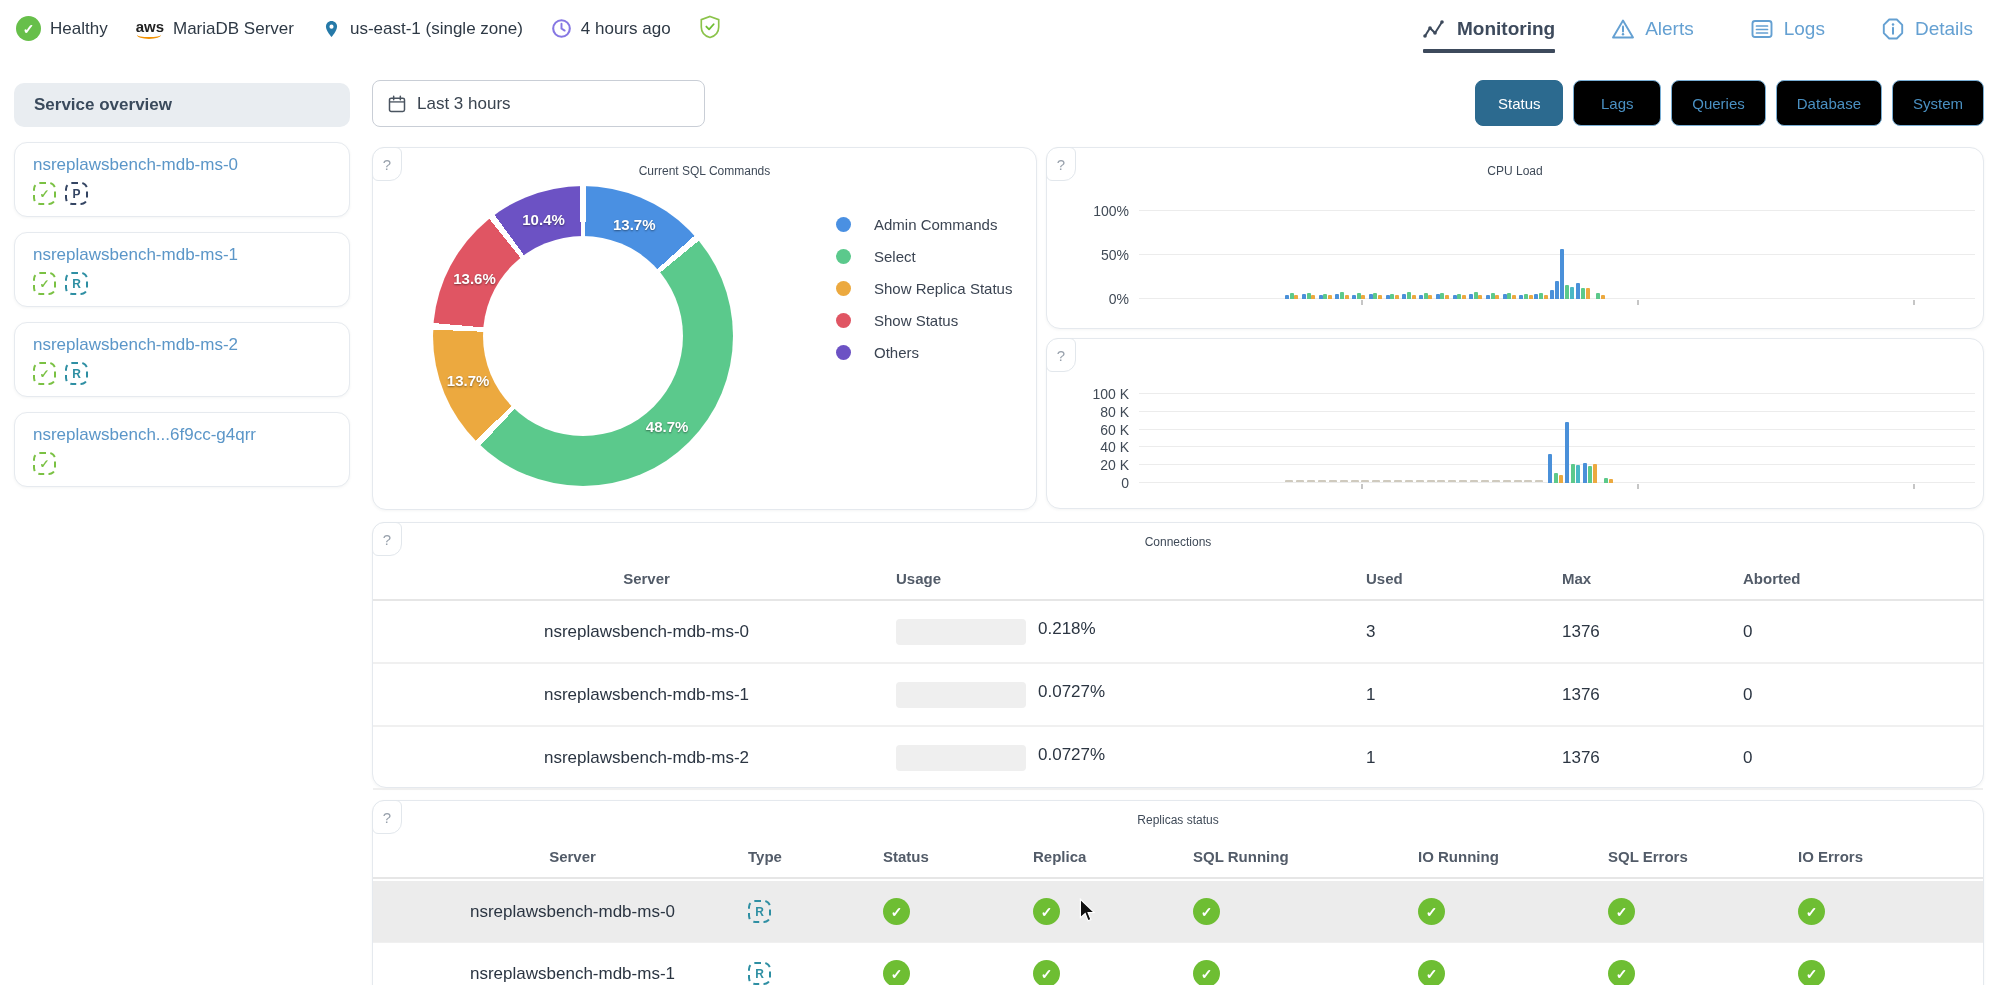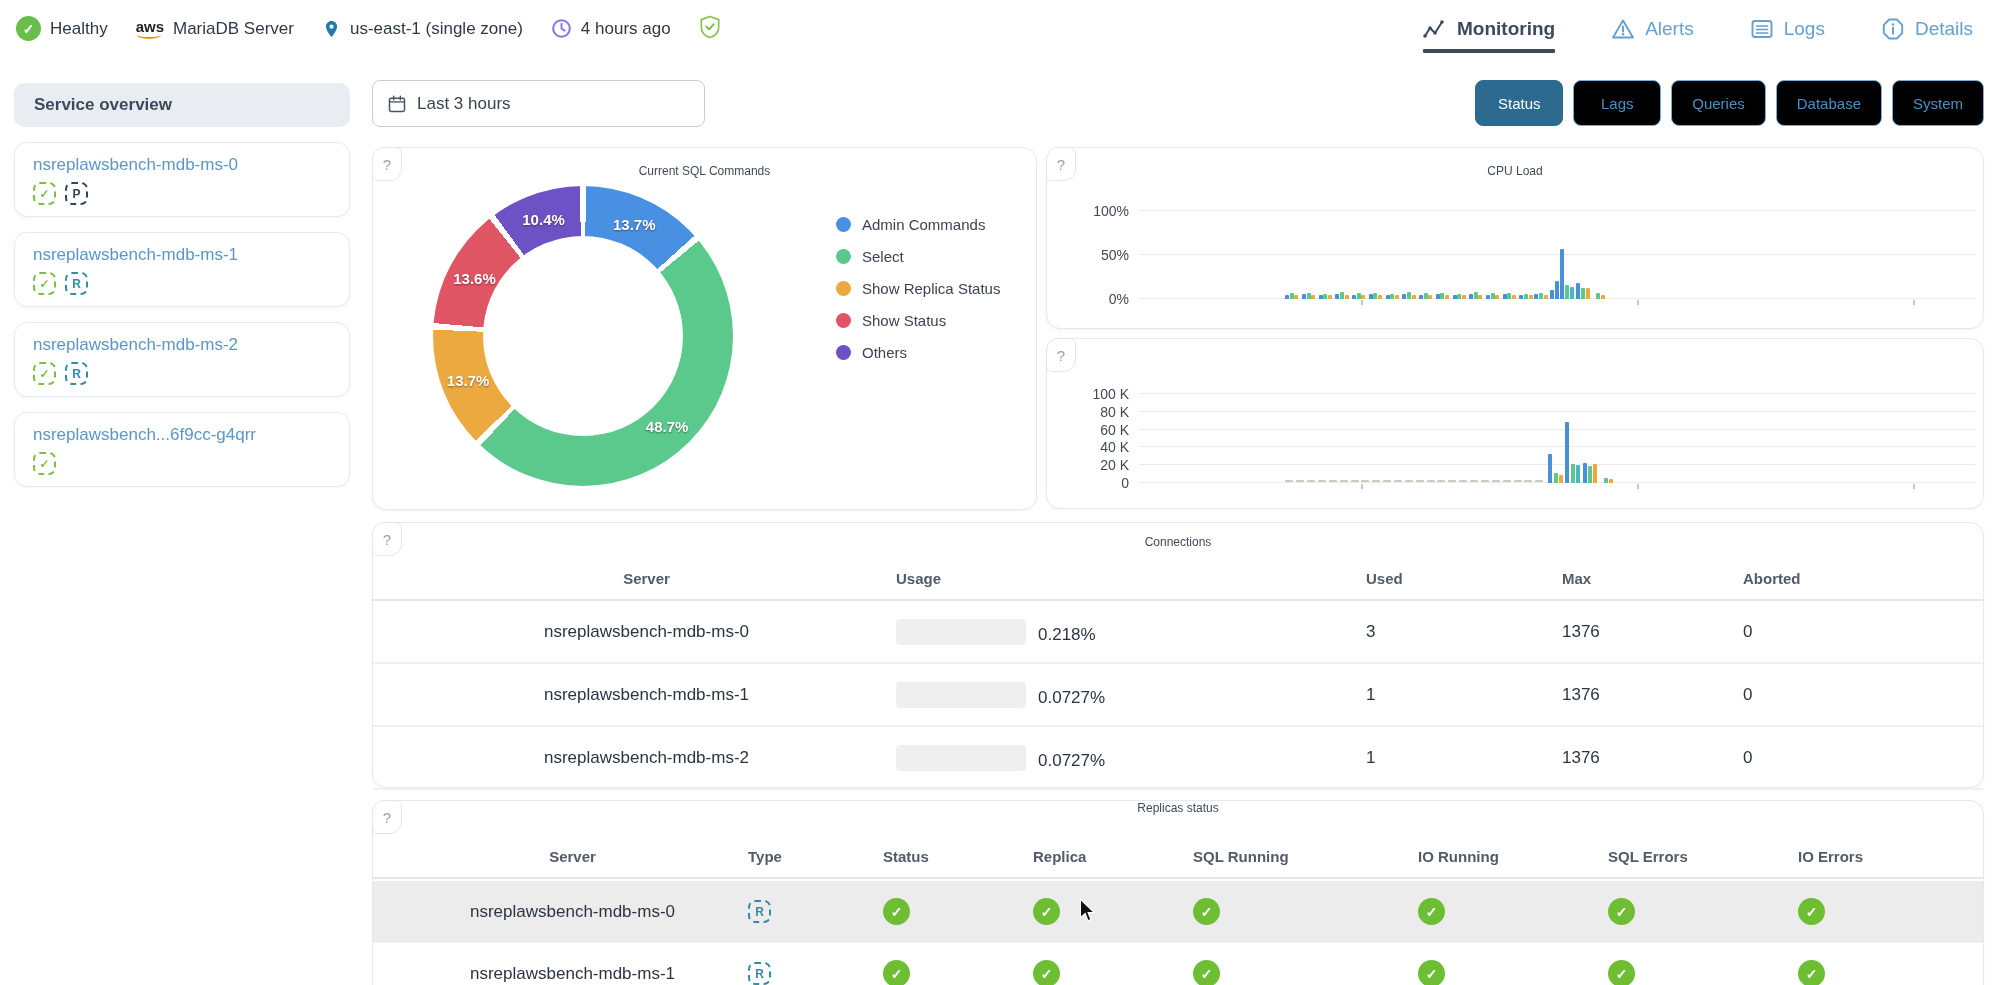--- a/index.html
+++ b/index.html
@@ -61,21 +61,21 @@
   .chart-title{ position:absolute; top:16px; left:0; right:0; text-align:center;
                 font-size:12px; color:#3f4a58; }
 
   
   .donut-box{ position:absolute; left:60px; top:38px; width:300px; height:300px; }
   #donut-ring{ position:absolute; inset:0; border-radius:50%; }
   .donut-hole{ position:absolute; inset:50px; background:#fff; border-radius:50%; }
   .donut-label{ position:absolute; transform:translate(-50%,-50%); color:#fff; font-weight:bold;
                 font-size:15px; text-shadow:0 1px 2px rgba(0,0,0,.45); z-index:2; }
   .legend{ position:absolute; left:463px; top:60px; }
-  .legend-item{ display:flex; align-items:center; gap:11px; height:32px; }
+  .legend-item{ display:flex; align-items:center; gap:23px; height:32px; }
   .legend-dot{ width:15px; height:15px; border-radius:50%; }
   .legend-label{ font-size:15px; color:#3b4452; }
 
   
   .plot{ position:absolute; left:92px; right:8px; }
   #plot-cpu{ top:54px; bottom:29px; }
   #plot-qps{ top:46px; bottom:25px; }
   .gridline{ position:absolute; left:0; right:0; height:1px; background:#ececec; }
   .ylabel{ position:absolute; right:calc(100% + 10px); transform:translateY(50%);
            font-size:14px; color:#404a56; white-space:nowrap; }
@@ -87,21 +87,21 @@
   .tbl-head{ position:absolute; left:0; right:0; top:34px; height:44px; font-size:15px; color:#525b68;
              font-weight:bold; border-bottom:2px solid #e6e6e6; }
   .conn-grid{ grid-template-columns:523px 470px 196px 181px 1fr; }
   .rep-grid { grid-template-columns:375px 135px 150px 160px 225px 190px 190px 1fr; }
   .cell-first{ padding-left:24px;text-align:center; }
   .rows{ position:absolute; left:0; right:0; top:78px; }
   .conn-row{ height:63px; border-bottom:2px solid #f0f0f0; font-size:17px; color:#2b3542; }
   .rep-rows{ top:80px; }
   .rep-row{ height:62px; font-size:17px; color:#2b3542; border-bottom:1px solid #f0f0f0; }
   .rep-row.highlight{ background:#ececec; }
-  .usage-cell{ display:flex; align-items:flex-end; gap:12px; }
+  .usage-cell{ display:flex; align-items:flex-start; gap:12px; }
   .usage-track{ width:130px; height:26px; background:#efefef; border-radius:4px; }
   .check-circle{ width:27px; height:27px; border-radius:50%; background:#6ebe33; color:#fff;
                  display:flex; align-items:center; justify-content:center; font-size:14px; font-weight:bold; }
 
   
   .cursor{ position:absolute; left:1076px; top:898px; z-index:9; }
 </style>
 </head>
 <body>
 
@@ -432,21 +432,21 @@
           </div>
           <div>1</div>
           <div>1376</div>
           <div>0</div>
         </div>
       </div>
   </div>
 
   <div class="card" id="card-rep">
     <div class="help-chip">?</div>
-    <div class="chart-title" style="top:0">Replicas status</div>
+    <div class="chart-title" style="top:12px">Replicas status</div>
     <div class="tbl-head rep-grid">
       <span class="cell-first">Server</span>
       <span>Type</span>
       <span>Status</span>
       <span>Replica</span>
       <span>SQL Running</span>
       <span>IO Running</span>
       <span>SQL Errors</span>
       <span>IO Errors</span>
     </div>

